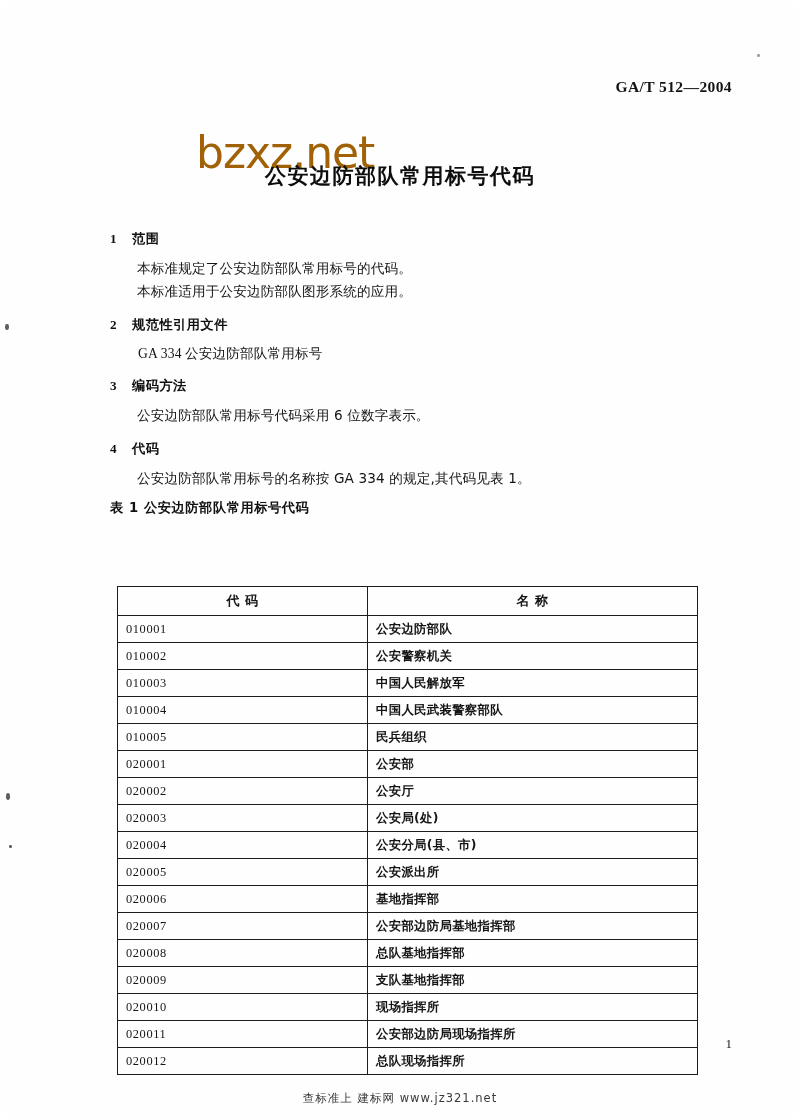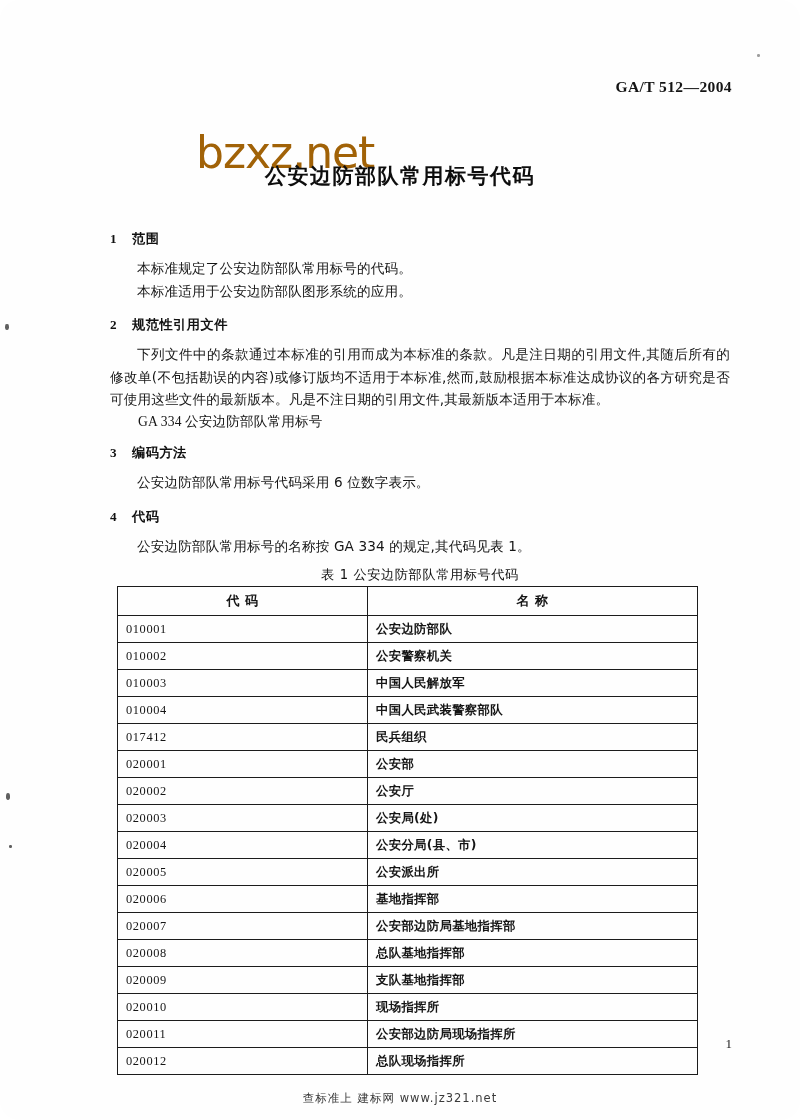--- a/index.html
+++ b/index.html
@@ -99,22 +99,21 @@
   .para.sub { margin-left: 28px; }
   .block { margin-bottom: 14px; }
   .block-tight { margin-bottom: 11px; }
 
   .serif-inline {
     font-family: "Liberation Serif", "DejaVu Serif", serif;
   }
 
   
   .table-caption {
-    text-align: center;
-    font-weight: normal;
+    font-weight: bold;
     font-size: 13.2px;
     letter-spacing: 0.6px;
     margin: 9px 0 4px 0;
     color: #111;
   }
 
   
   .code-table {
     position: absolute;
     top: 586px;
@@ -209,21 +208,20 @@
         <span class="num">1</span><span>范围</span>
       </div>
       <p class="para indent">本标准规定了公安边防部队常用标号的代码。</p>
       <p class="para indent">本标准适用于公安边防部队图形系统的应用。</p>
     </div>
 
     <div class="block-tight">
       <div class="sec-head">
         <span class="num">2</span><span>规范性引用文件</span>
       </div>
-      <p class="para indent">下列文件中的条款通过本标准的引用而成为本标准的条款。凡是注日期的引用文件,其随后所有的修改单(不包括勘误的内容)或修订版均不适用于本标准,然而,鼓励根据本标准达成协议的各方研究是否可使用这些文件的最新版本。凡是不注日期的引用文件,其最新版本适用于本标准。</p>
       <p class="para sub serif-inline">GA 334   公安边防部队常用标号</p>
     </div>
 
     <div class="block">
       <div class="sec-head">
         <span class="num">3</span><span>编码方法</span>
       </div>
       <p class="para indent">公安边防部队常用标号代码采用 6 位数字表示。</p>
     </div>
 
@@ -259,21 +257,21 @@
         </tr>
         <tr>
           <td class="cell-code">010003</td>
           <td class="cell-name">中国人民解放军</td>
         </tr>
         <tr>
           <td class="cell-code">010004</td>
           <td class="cell-name">中国人民武装警察部队</td>
         </tr>
         <tr>
-          <td class="cell-code">017412</td>
+          <td class="cell-code">010005</td>
           <td class="cell-name">民兵组织</td>
         </tr>
         <tr>
           <td class="cell-code">020001</td>
           <td class="cell-name">公安部</td>
         </tr>
         <tr>
           <td class="cell-code">020002</td>
           <td class="cell-name">公安厅</td>
         </tr>

